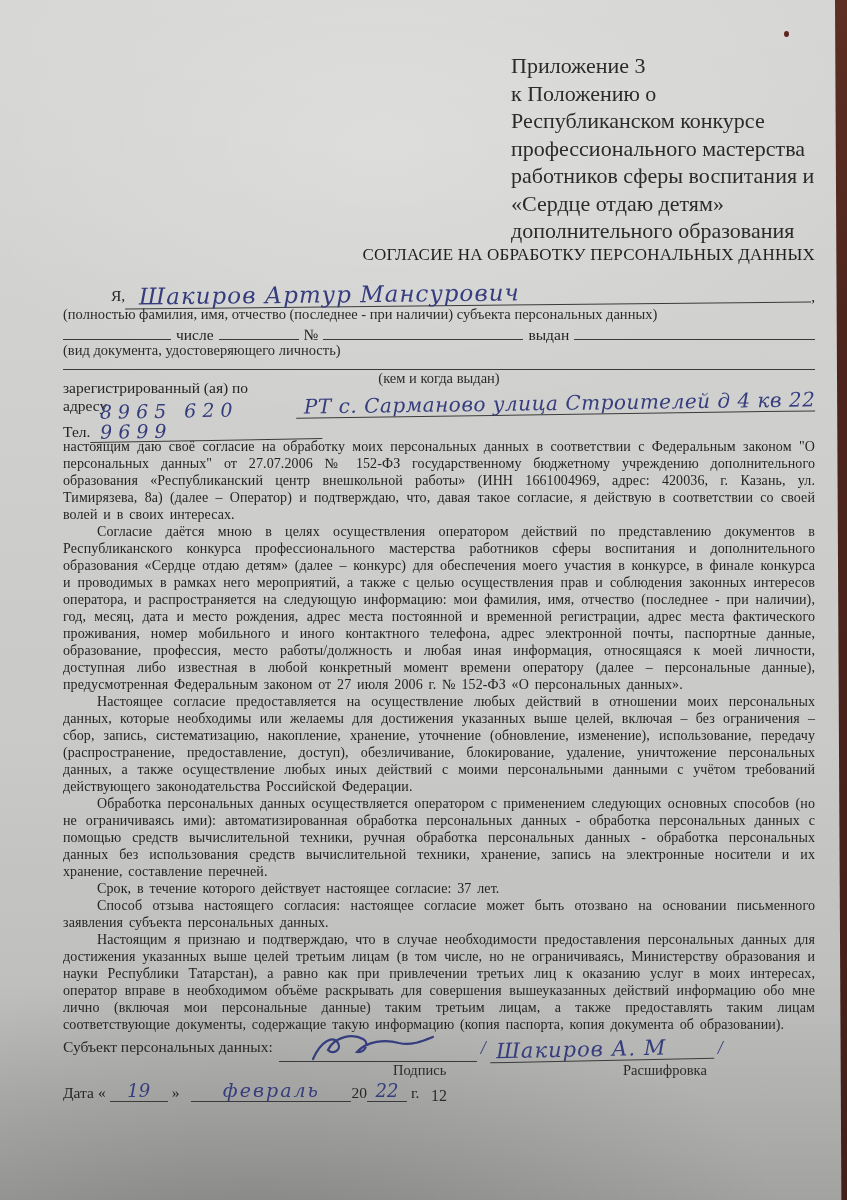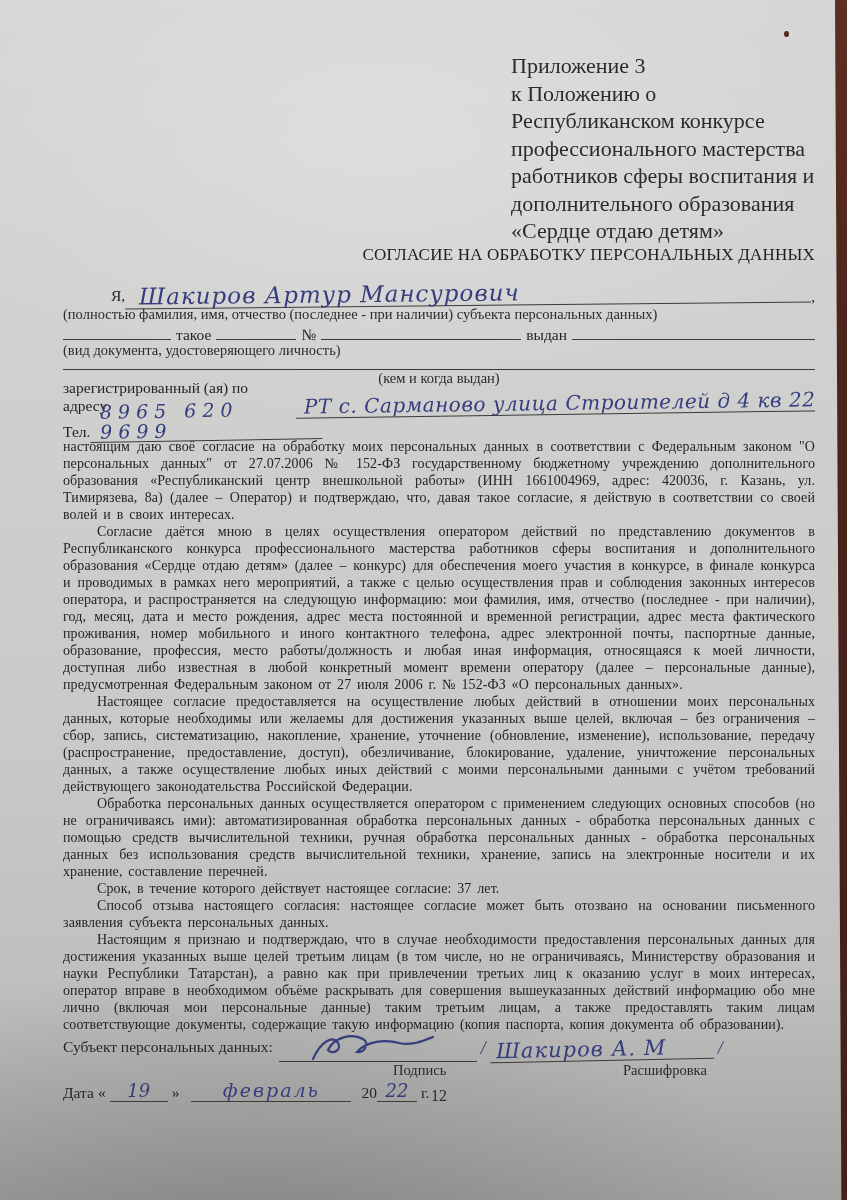--- a/index.html
+++ b/index.html
@@ -67,55 +67,55 @@
   .sig-caps { position:relative; height:18px; }
   .sig-caps .cap1 { position:absolute; left:330px; }
   .sig-caps .cap2 { position:absolute; left:560px; }
 
   .date-row { position:absolute; left:63px; top:1078px; width:600px; display:flex;
               align-items:flex-end; font-size:15.5px; height:24px; }
   .hw-day { width:58px; text-align:center; font-size:18px; border-bottom:1.4px solid #3a3a3a; }
   .hw-month { width:160px; text-align:center; font-size:19px; border-bottom:1.4px solid #3a3a3a;
               margin-left:8px; letter-spacing:2px; }
   .q { margin:0 4px; }
-  .century { margin-left:10px; }
+  .century { }
   .hw-year { width:40px; text-align:center; font-size:18px; border-bottom:1.4px solid #3a3a3a; }
   .g-lbl { margin-left:4px; }
   .page-num { position:absolute; left:63px; top:1087px; width:752px; text-align:center;
               font-size:16px; color:#2b2b2b; }
 </style>
 </head>
 <body>
 
 <div class="photo">
   <div class="edge-strip"></div>
   <div class="speck"></div>
 
   <div class="header-note">
     <div>Приложение 3</div>
     <div>к Положению о</div>
     <div>Республиканском конкурсе</div>
     <div>профессионального мастерства</div>
     <div>работников сферы воспитания и</div>
+    <div>«Сердце отдаю детям»</div>
     <div>дополнительного образования</div>
-    <div>«Сердце отдаю детям»</div>
   </div>
 
   <div class="title">СОГЛАСИЕ НА ОБРАБОТКУ ПЕРСОНАЛЬНЫХ ДАННЫХ</div>
 
   <div class="form">
     <div class="row name-row">
       <span class="ya">Я,</span>
       <span class="fill hw hw-name">Шакиров Артур Мансурович</span>
       <span>,</span>
     </div>
     <div class="hint hint-row">(полностью фамилия, имя, отчество (последнее - при наличии) субъекта персональных данных)</div>
     <div class="row serial-row">
       <span class="blank w1"></span>
-      <span class="lbl">такое</span>
+      <span class="lbl">числе</span>
       <span class="blank w2"></span>
       <span class="lbl">№</span>
       <span class="blank w3"></span>
       <span class="lbl">выдан</span>
       <span class="blank fill"></span>
     </div>
     <div class="hint hint-row">(вид документа, удостоверяющего личность)</div>
     <div class="row full-line">
       <span class="blank"></span>
     </div>

